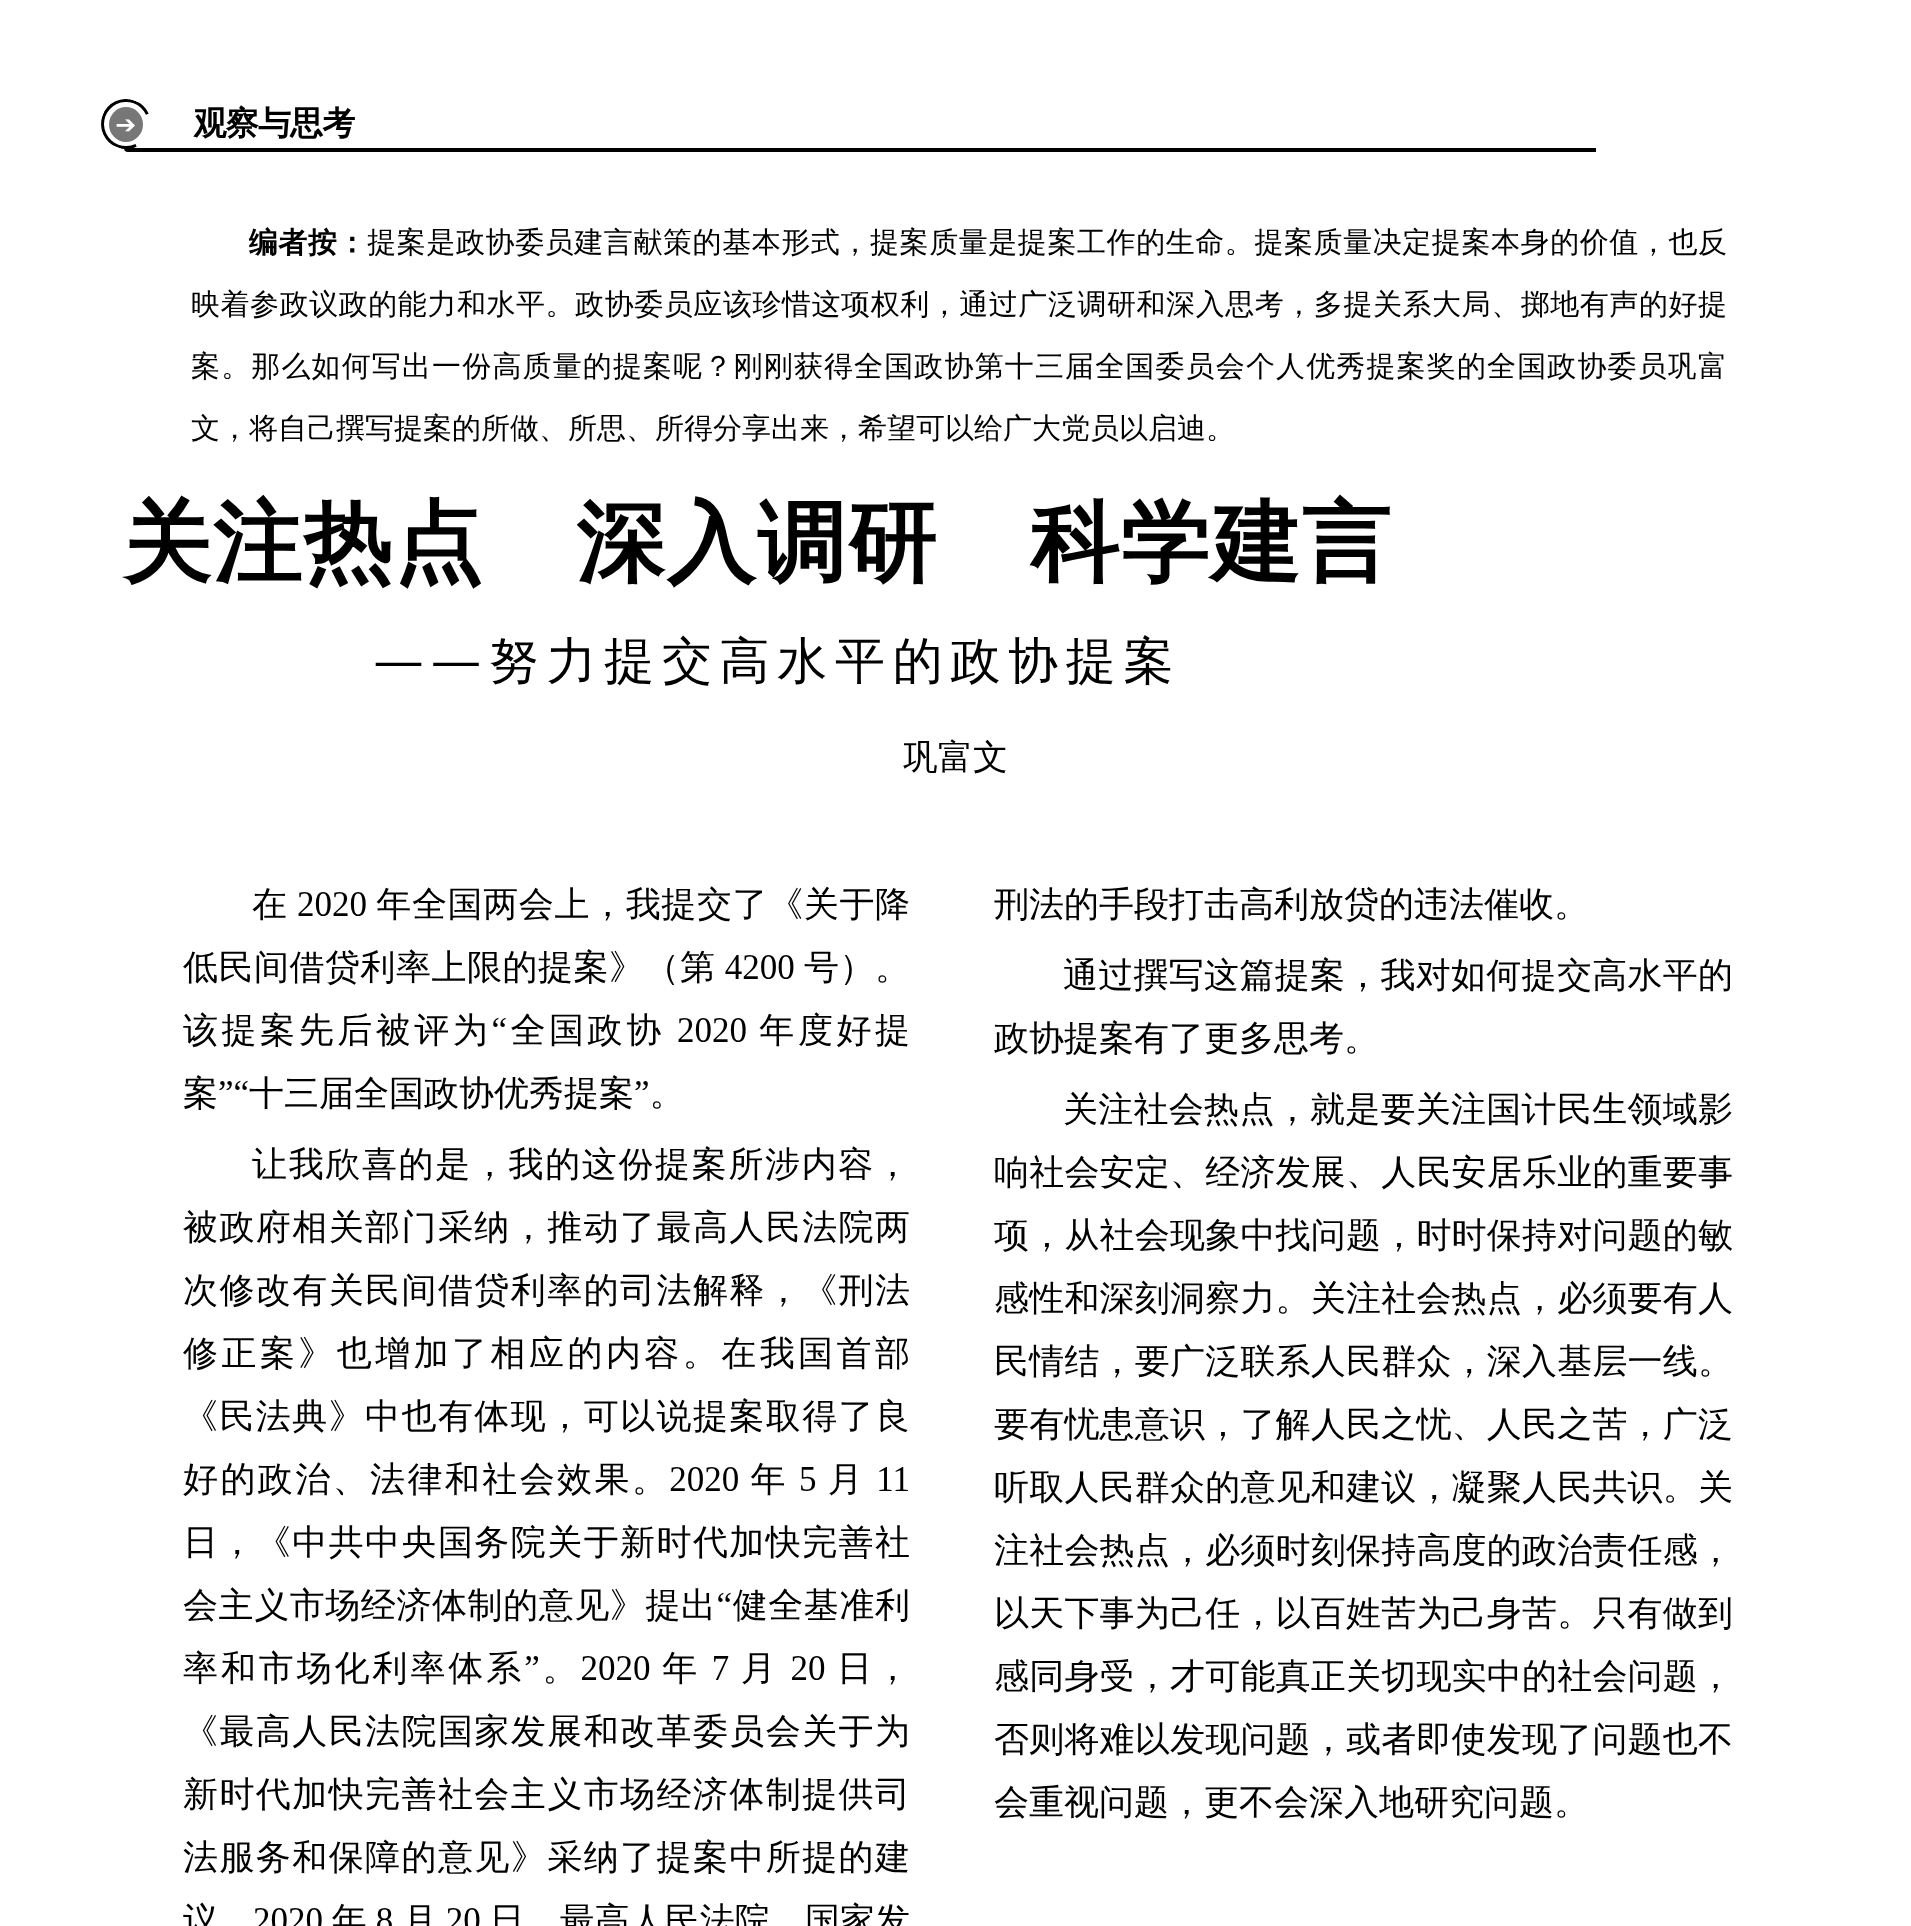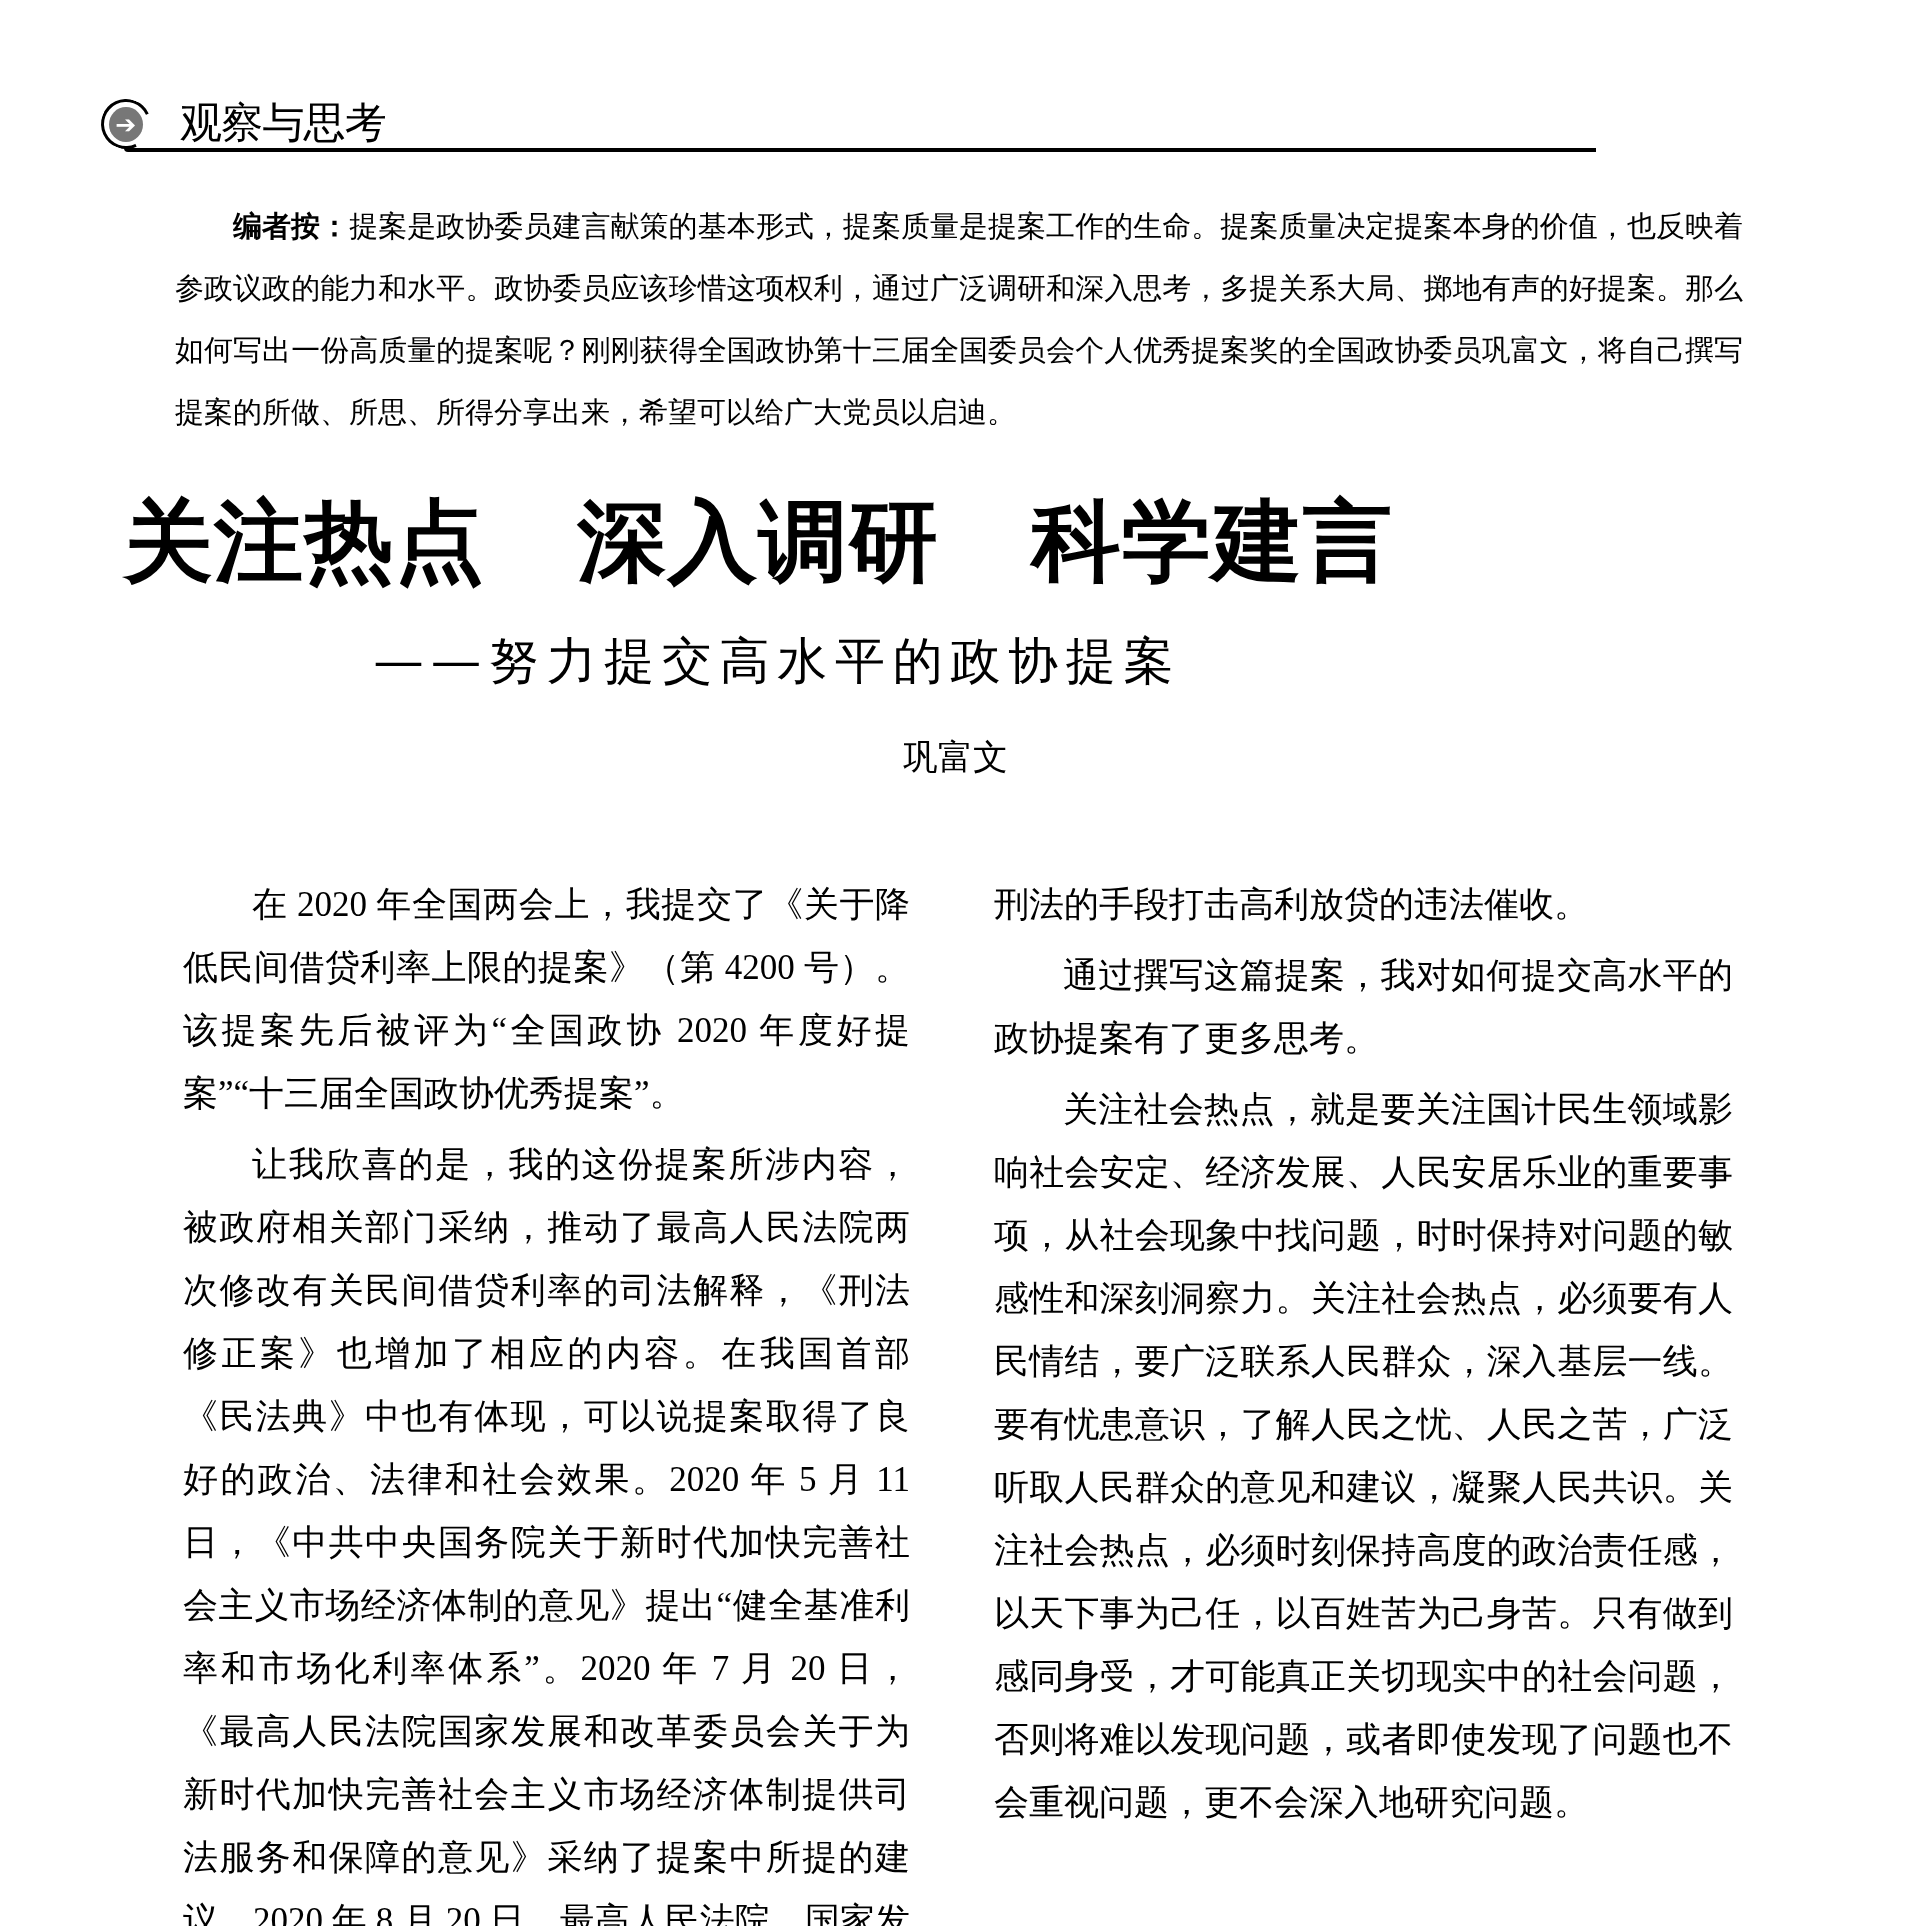--- a/index.html
+++ b/index.html
@@ -5,28 +5,28 @@
   html, body { margin:0; padding:0; background:#ffffff; }
   body { width:1911px; height:2593px; position:relative; overflow:hidden; color:#000;
          font-family:"DejaVu Serif","Liberation Serif",serif; }
 
   
   .hdr { position:absolute; left:101px; top:99px; width:1495px; height:54px; }
   .hdr-ring { position:absolute; left:0; top:0; width:50px; height:50px; border:3.9px solid #000; border-radius:50%;
               border-right-color:transparent; transform:rotate(20deg); box-sizing:border-box; }
   .hdr-icon { position:absolute; left:7.7px; top:7.7px; width:34px; height:35px; border-radius:50%; background:#777;
               color:#fff; font-family:"DejaVu Sans",sans-serif; font-weight:bold; font-size:25px; line-height:35px; text-align:center; }
-  .hdr-title { position:absolute; left:79px; top:3.1px; font-family:"DejaVu Sans",sans-serif; font-weight:normal;
-               font-size:42px; line-height:42px; letter-spacing:-0.8px; }
+  .hdr-title { position:absolute; left:93px; top:3.1px; font-family:"DejaVu Sans",sans-serif; font-weight:bold;
+               font-size:33px; line-height:42px; letter-spacing:-0.8px; }
   .hdr-line { position:absolute; left:23px; top:49px; width:1472px; height:3.9px; background:#000; border-radius:0 0 0 15.4px; }
 
   
   .note { position:absolute; left:175px; top:195px; width:1568px; font-family:"DejaVu Serif",serif;
           font-size:29px; line-height:62px; text-align:justify; }
-  .note p { margin:0; text-indent:0; }
+  .note p { margin:16px; text-indent:0; }
   .note .lead { font-weight:bold; font-family:"DejaVu Sans",sans-serif; padding-left:58px; }
 
   
   .main-title { position:absolute; left:0; width:1517px; top:493px; text-align:center;
                 font-family:"DejaVu Sans",sans-serif; font-weight:bold; font-size:89px; line-height:96px; letter-spacing:1.5px; }
   .main-title span { display:inline-block; margin:0 46px; }
   .sub-title { position:absolute; left:0; width:1543px; top:630px; text-align:center; padding-left:11.6px; box-sizing:border-box;
                font-family:"DejaVu Serif",serif; font-size:50px; line-height:62px; letter-spacing:7.7px; }
   .author { position:absolute; left:0; width:1911px; top:734px; text-align:center;
             font-family:"DejaVu Sans",sans-serif; font-weight:normal; font-size:35px; line-height:46px; }

